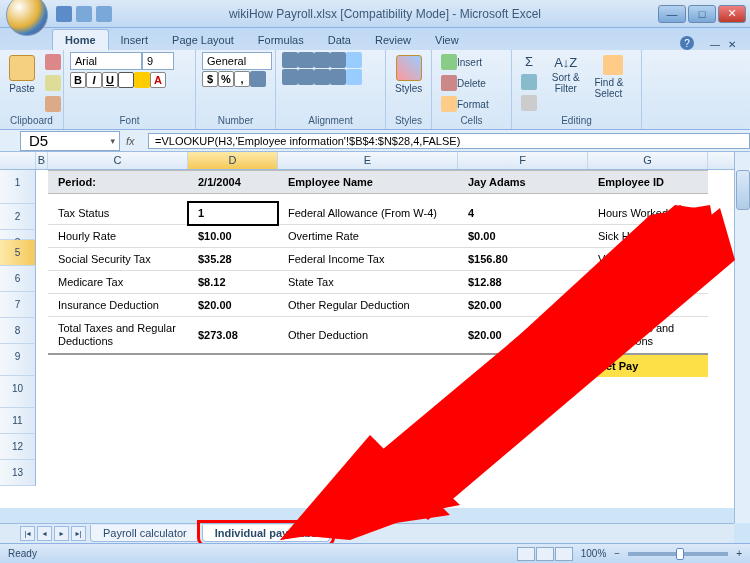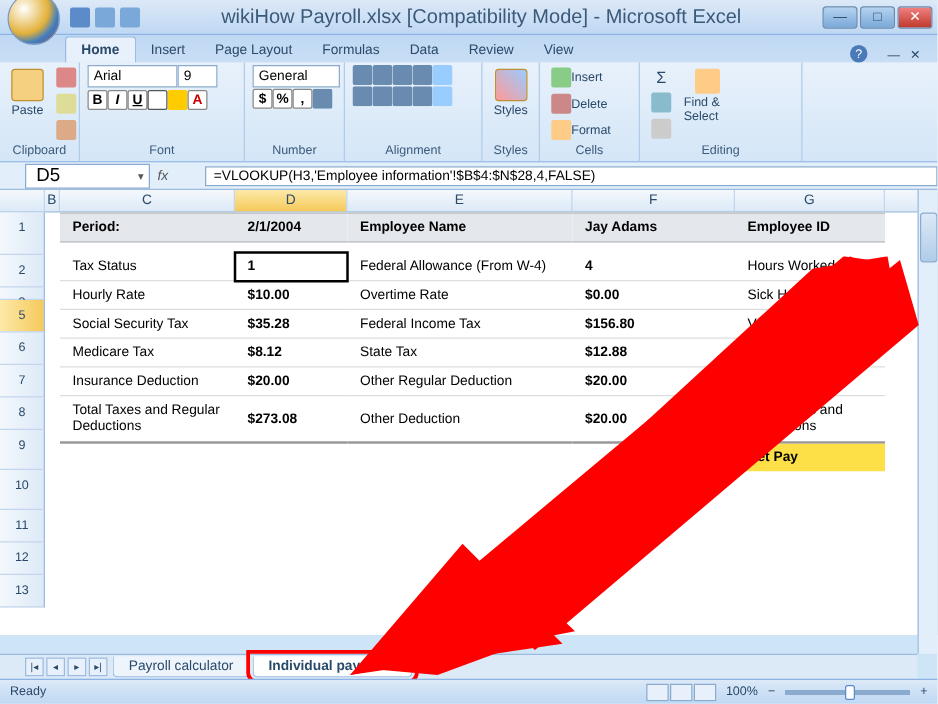--- a/index.html
+++ b/index.html
@@ -3,21 +3,21 @@
 <meta charset="utf-8">
 <style>
 * { box-sizing: border-box; margin: 0; padding: 0; font-family: Tahoma, Segoe UI, sans-serif; }
 body { width: 750px; height: 563px; background: #cde5f7; overflow: hidden; position: relative; }
 
 
 .titlebar { height: 28px; background: linear-gradient(#dce9f7,#bfd8f3); display: flex; align-items: center; border-bottom: 1px solid #8db2e3; }
 .office-btn { width: 42px; height: 42px; background: radial-gradient(circle at 30% 30%, #fff, #e3b13a 50%, #3b7cc4 70%, #c5442a 100%); border-radius: 50%; border: 1px solid #7a9ac0; margin: 3px 4px 0 6px; position: relative; z-index: 10; }
 .qat { display: flex; gap: 4px; margin-left: 4px; }
 .qat-icon { width: 16px; height: 16px; background: #5b8bc9; border-radius: 2px; }
-.title-text { flex: 1; text-align: center; font-size: 16px; color: #3b5a7a; }
+.title-text { flex: 1; text-align: center; font-size: 12px; color: #3b5a7a; }
 .winbtns { display: flex; margin-right: 4px; gap: 2px; }
 .winbtn { width: 28px; height: 18px; border: 1px solid #6a8bb0; border-radius: 3px; display: flex; align-items: center; justify-content: center; font-size: 11px; color: #fff; }
 .winbtn.min { background: linear-gradient(#b5d3f0,#7aa8d8); color:#2a4a6a;}
 .winbtn.max { background: linear-gradient(#b5d3f0,#7aa8d8); color:#2a4a6a;}
 .winbtn.close { background: linear-gradient(#f08080,#c0392b); }
 
 
 .ribbon-tabs { height: 22px; display: flex; align-items: flex-end; padding-left: 52px; background: linear-gradient(#bfd8f3,#c9def5); font-size: 11px; }
 .ribbon-tab { padding: 4px 12px; color: #2a4a6a; cursor: pointer; border-radius: 3px 3px 0 0; }
 .ribbon-tab.active { background: #e8f1fb; border: 1px solid #9bbce0; border-bottom: none; font-weight: bold; }
@@ -36,21 +36,21 @@
 .small-row { display: flex; gap: 0; align-items: center;}
 .ctrl-box { height: 18px; border: 1px solid #8aabce; background: #fff; font-size: 11px; padding: 0 4px; display: flex; align-items: center; }
 .mini-icn { width: 16px; height: 16px; background: #6a8bb0; border-radius: 2px; }
 .mini-icn.b { background:#fff; border:1px solid #888; font-weight:bold; font-size:11px; display:flex;align-items:center;justify-content:center;}
 
 
 .namebox-row { height: 22px; background: #e3eefb; border-bottom: 1px solid #9bbce0; display: flex; align-items: center; }
 .namebox { width: 100px; height: 20px; background: #fff; border: 1px solid #8aabce; margin-left: 20px; font-size: 15px; display: flex; align-items: center; padding: 0 32px 0 8px; position: relative; }
 .namebox:after { content:"▾"; position:absolute; right:4px; font-size:9px; color:#555;}
 .fx { width: 16px; margin: 0 6px; font-style: italic; color: #555; font-size: 11px; }
-.formula { flex: 1; height: 16px; background: #fff; border: 1px solid #8aabce; font-size: 11px; padding: 0 6px; display: flex; align-items: center; margin-left: 16px; }
+.formula { flex: 1; height: 16px; background: #fff; border: 1px solid #8aabce; font-size: 11px; padding: 0 6px; display: flex; align-items: center; }
 
 
 .grid-wrap { position: relative; background: #fff; height: 356px; overflow: hidden; border-right: 1px solid #9bbce0;}
 .colheads { height: 18px; display: flex; background: linear-gradient(#f4f8fc,#dce9f7); border-bottom: 1px solid #9bbce0; font-size: 11px; }
 .corner { width: 36px; border-right: 1px solid #c3d6eb; background: linear-gradient(#f4f8fc,#dce9f7); }
 .ch { border-right: 1px solid #c3d6eb; text-align: center; color: #2a4a6a; line-height: 17px; }
 .ch.B { width: 12px;} .ch.C { width: 140px;} .ch.D { width: 90px; background: linear-gradient(#fde9a8,#f5c95a);} .ch.E { width: 180px;} .ch.F { width: 130px;} .ch.G { width: 120px;}
 .rowheads { position: absolute; left: 0; top: 18px; width: 36px; background: linear-gradient(90deg,#f4f8fc,#dce9f7); display: flex; flex-direction:column; }
 .rh { height: 26px; border-bottom: 1px solid #c3d6eb; border-right: 1px solid #9bbce0; font-size: 10px; text-align: center; line-height: 26px; color: #2a4a6a; }
 .rh.r1 { height: 34px;} .rh.r3{height:10px;} .rh.r9,.rh.r10{height:32px;} .rh.r5{background: linear-gradient(90deg,#fde9a8,#f5c95a);}
@@ -224,20 +224,24 @@
       <div class="small-col" style="gap:1px">
         <div class="rbtn small-row">
             <span style="font-size:13px;color:#2a4a6a">Σ</span>
           </div>
         <div class="rbtn small-row">
             <div class="mini-icn" style="background:#8bc"></div>
           </div>
         <div class="rbtn small-row">
             <div class="mini-icn" style="background:#ccc"></div>
           </div>
+      </div>
+      <div class="big-btn rbtn" style="width:44px">
+        <div style="font-size:13px;color:#2a4a6a">A↓Z</div>
+        <div class="lbl" style="text-align:center">Sort &amp; Filter</div>
       </div>
       <div class="big-btn rbtn" style="width:44px">
         <div class="mini-icn" style="background:#fc8;width:20px;height:20px"></div>
         <div class="lbl" style="text-align:left">Find &amp; Select</div>
       </div>
     </div>
     <div class="rgroup-label">Editing</div>
   </div>
 </div>
 

